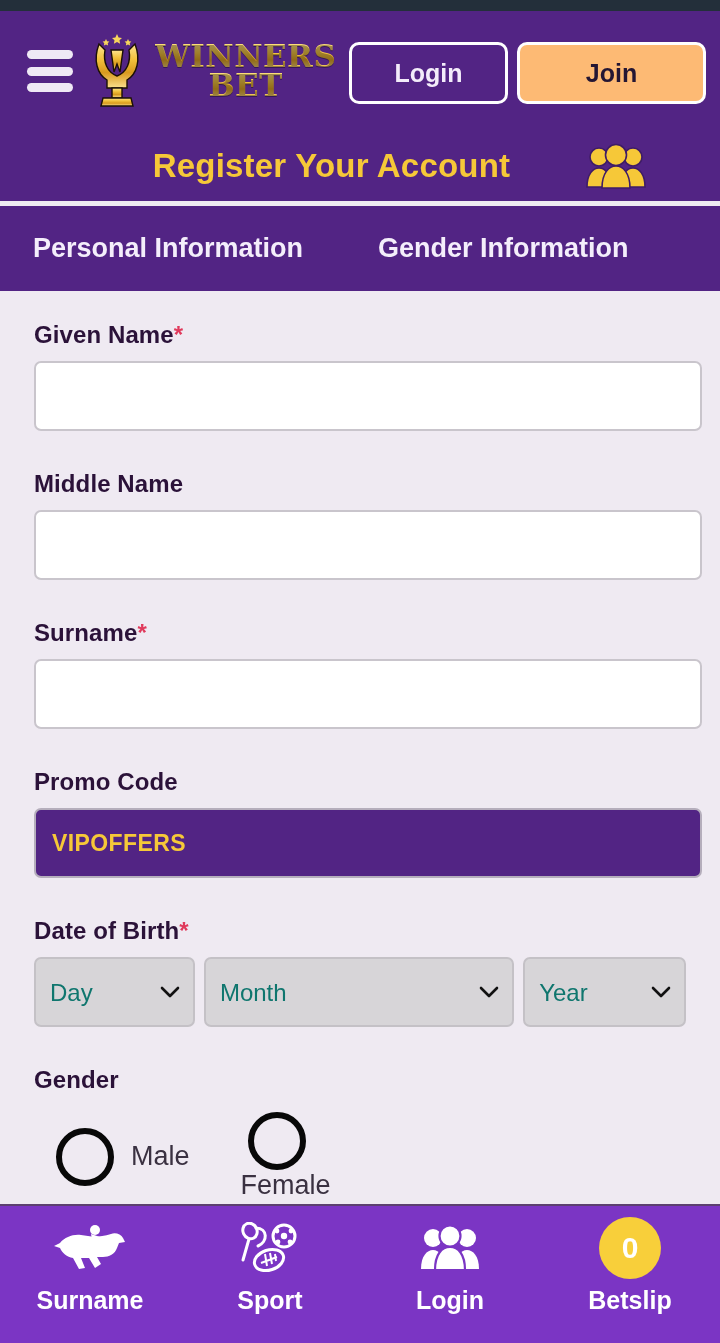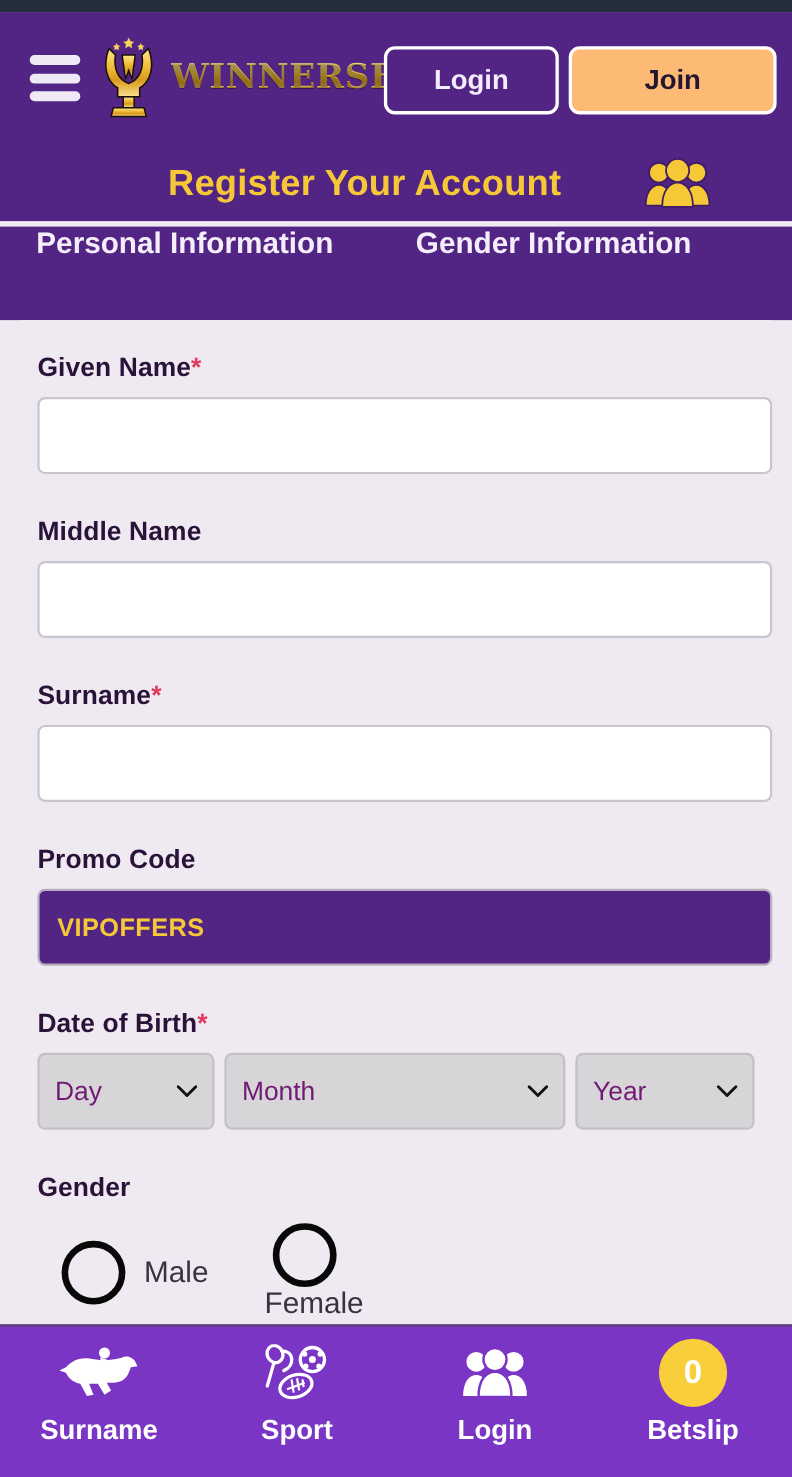--- a/index.html
+++ b/index.html
@@ -33,21 +33,21 @@
   }
   .hamburger span {
     display: block; height: 9px; width: 100%;
     background: #efe9f5; border-radius: 5px;
   }
   .logo-wrap {
     display: flex; align-items: center; margin-left: 14px; gap: 8px;
   }
   .trophy { width: 60px; height: 82px; display: block; }
   .logo-text {
-    display: flex; flex-direction: row; align-items: center;
+    display: flex; flex-direction: column; align-items: center;
     line-height: 0.95;
   }
   .logo-word {
     font-family: "DejaVu Serif", serif;
     font-weight: bold;
     letter-spacing: 0.5px;
     background: linear-gradient(180deg,#fde38a 0%,#f5c542 38%,#e0a424 62%,#fbe08e 100%);
     -webkit-background-clip: text; background-clip: text;
     -webkit-text-fill-color: transparent; color: transparent;
     text-shadow: 0 1px 0 rgba(0,0,0,0.35);
@@ -87,21 +87,21 @@
   }
 
   .gold-divider {
     position: absolute; top: 201px; left: 0; width: 720px; height: 5px;
     background: #e3ab3a;
   }
 
   
   .tabs {
     position: absolute; top: 206px; left: 0; width: 720px; height: 85px;
-    background: #522484; display: flex; align-items: flex-start;
+    background: #522484; display: flex; align-items: center;
   }
   .tab {
     font-size: 27px; font-weight: bold; color: #f4eefb; cursor: pointer;
     white-space: nowrap;
   }
   .tab.t0 { margin-left: 33px; }
   .tab.t1 { margin-left: 75px; }
 
   
   .card {
@@ -136,21 +136,21 @@
 
   
   .dob-row { display: flex; gap: 9px; }
   .select-wrap { position: relative; }
   .select-wrap.day { width: 166px; }
   .select-wrap.month { width: 320px; }
   .select-wrap.year { width: 168px; }
   .sel {
     width: 100%; height: 70px;
     background: #d7d5d8; border: 2px solid #c4c1c6; border-radius: 7px;
-    font-size: 24px; color: #701a75; padding: 0 40px 0 14px;
+    font-size: 24px; color: #0f766e; padding: 0 40px 0 14px;
     appearance: none; -webkit-appearance: none;
     font-family: "Liberation Sans", sans-serif; cursor: pointer;
   }
   .chev {
     position: absolute; right: 15px; top: 50%; transform: translateY(-50%);
     pointer-events: none; width: 20px; height: 12px;
   }
 
   
   .gender-row { display: flex; align-items: center; margin-top: 18px; }

